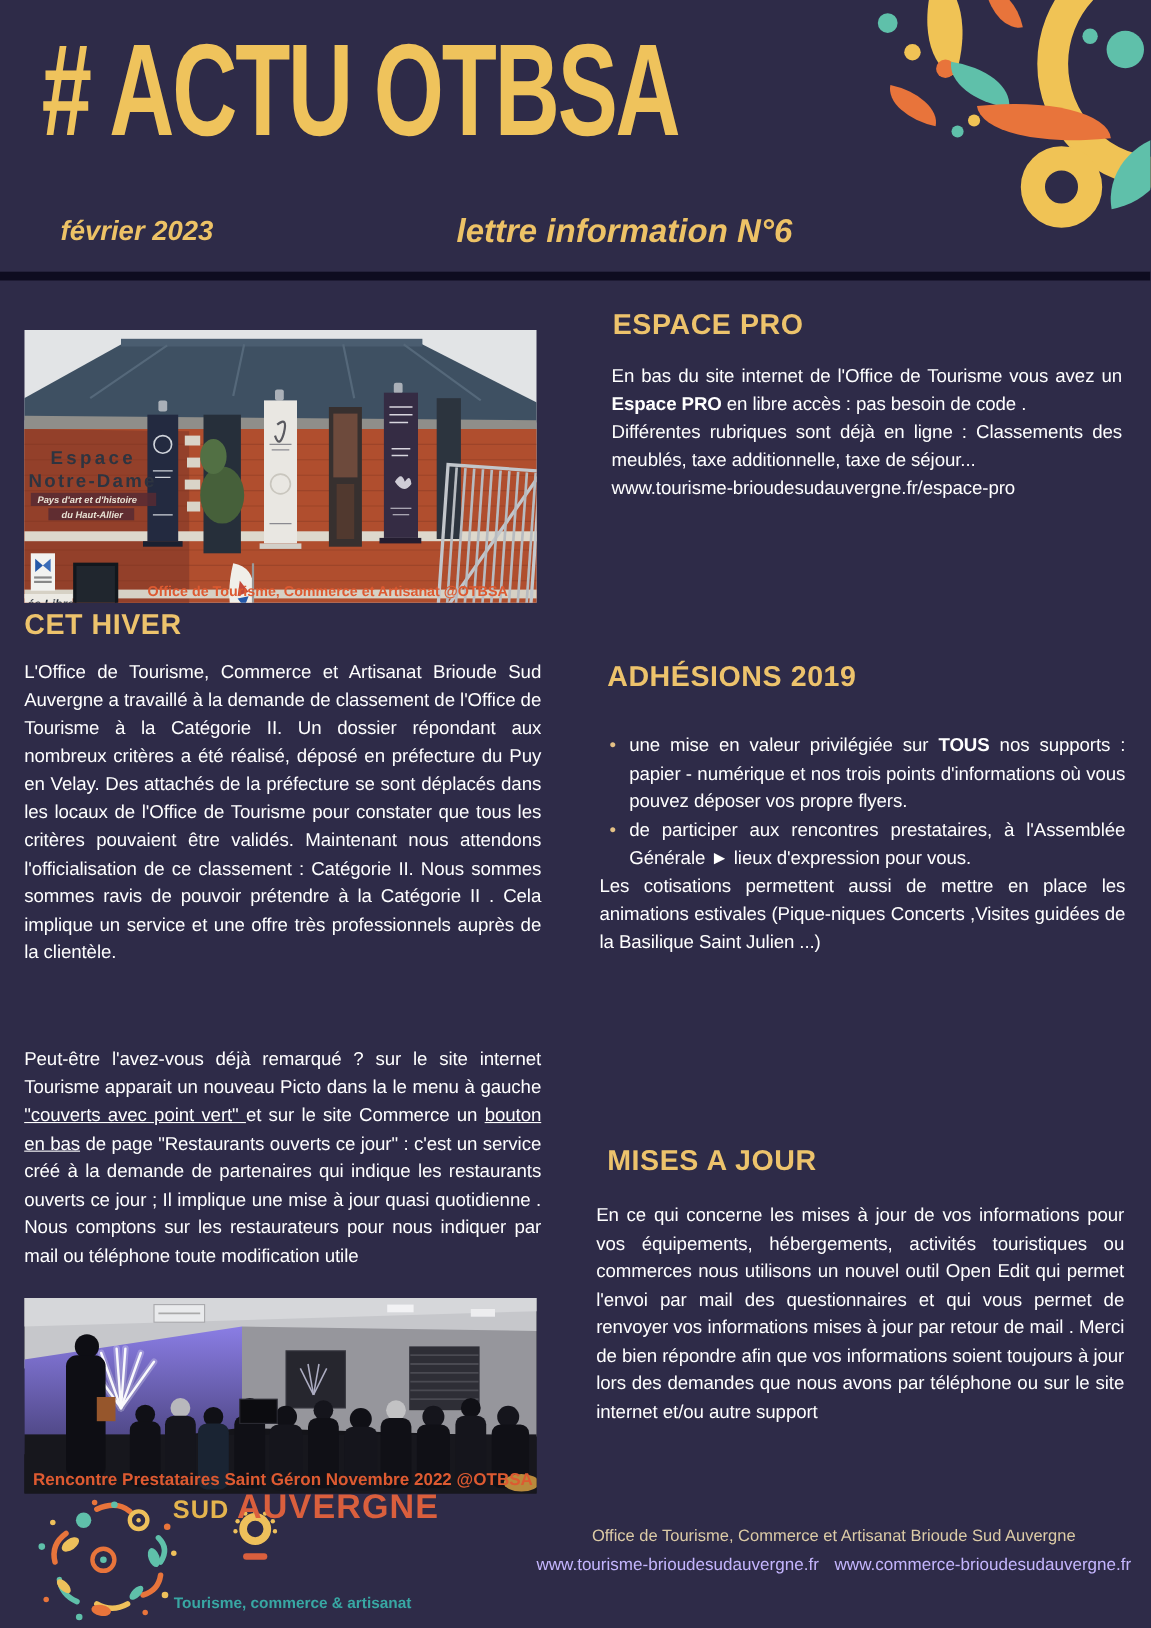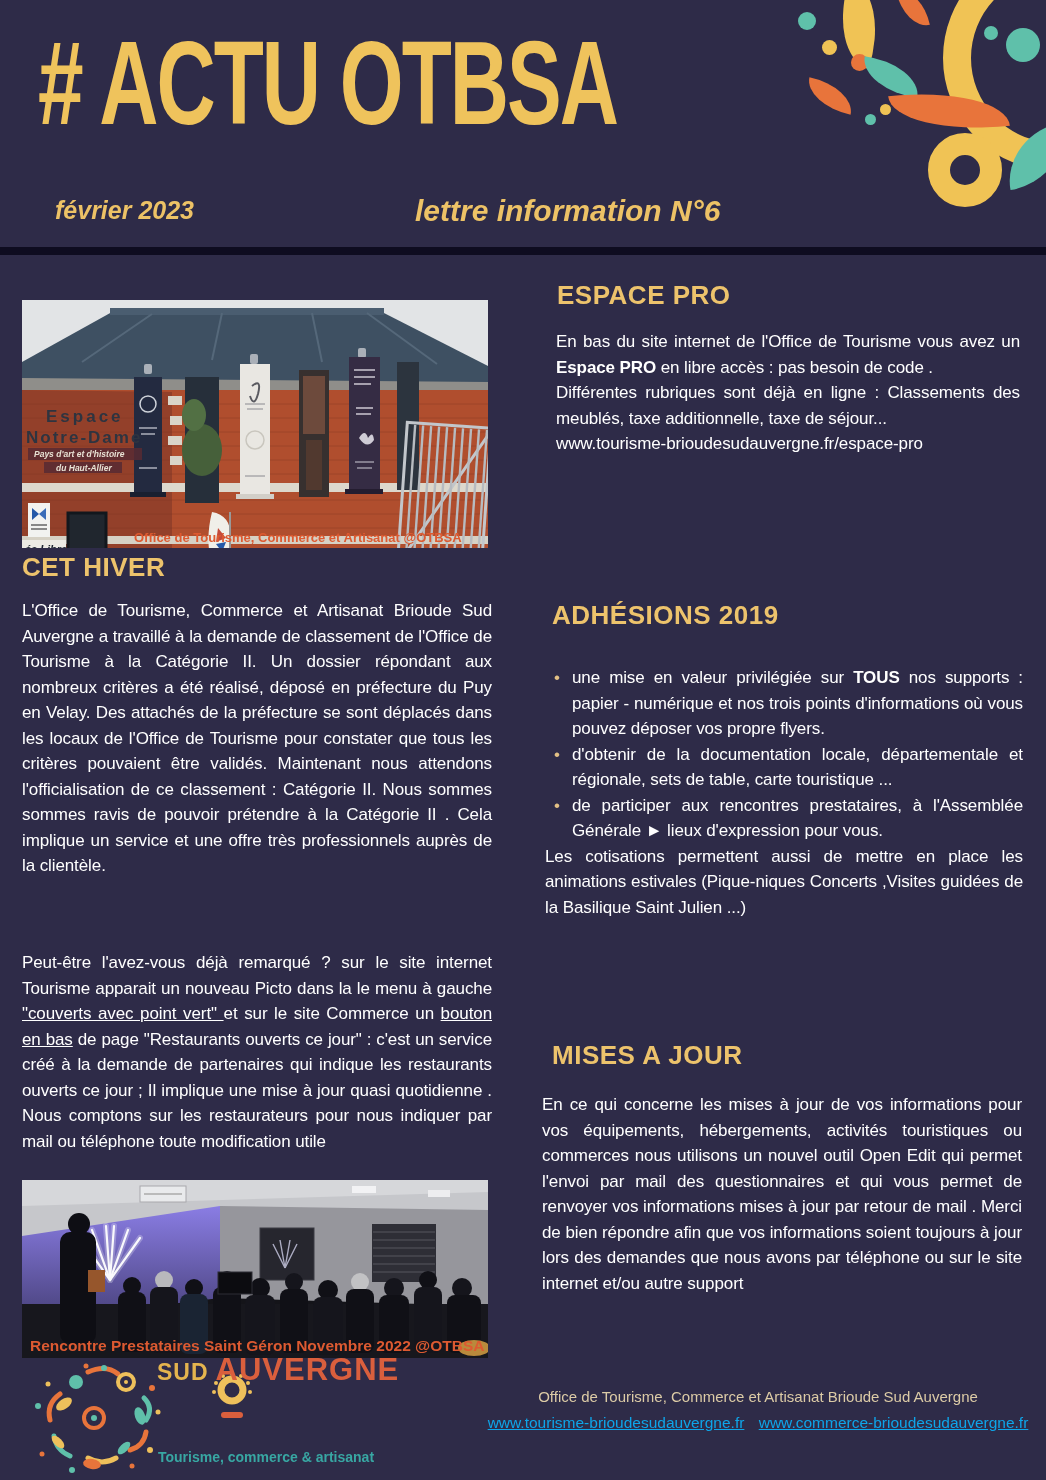--- a/index.html
+++ b/index.html
@@ -52,21 +52,21 @@
   
   .logo-text-row{position:absolute;left:157px;top:1352px;display:flex;align-items:baseline;gap:7px;}
   .logo-sud{font-size:23px;font-weight:bold;color:#e4b44e;letter-spacing:1px;}
   .logo-auvergne{font-size:31px;font-weight:bold;color:#da5f3d;letter-spacing:1px;}
   .logo-tagline{position:absolute;left:158px;top:1449px;font-size:14px;font-weight:bold;color:#38a7a3;}
   .footer-right{
     position:absolute;left:470px;top:1386px;width:576px;text-align:center;
     font-size:15px;line-height:1.5;color:#dcCBa6;color:#dccba6;
   }
   .footer-links{margin-top:2px;font-size:15.5px;}
-  .footer-links span{color:#0ea5e9;text-decoration:underline;cursor:pointer;}
+  .footer-links span{color:#c4b5fd;cursor:pointer;}
   .footer-links span + span{margin-left:10px;}
 
   svg text{font-family:"Liberation Sans", sans-serif;}
 </style>
 </head>
 <body>
 
 <div class="page">
 
   <div>
@@ -323,21 +323,20 @@
   <div class="abs body-text" style="left:556px;top:329px;width:464px;">
     <p><span>En bas du site internet de l'Office de Tourisme vous avez un </span><span class="b">Espace PRO</span><span> en libre accès : pas besoin de code .</span></p>
     <p><span>Différentes rubriques sont déjà en ligne : Classements des meublés, taxe additionnelle, taxe de séjour...</span></p>
     <p><span>www.tourisme-brioudesudauvergne.fr/espace-pro</span></p>
   </div>
 
   <div class="h-section" style="left:552px;top:600px;">ADHÉSIONS 2019</div>
   <div class="abs body-text" style="left:545px;top:661px;width:478px;">
     <ul class="bullets">
       <li><span>une mise en valeur privilégiée sur </span><span class="b">TOUS</span><span> nos supports : papier - numérique et nos trois points d'informations où vous pouvez déposer vos propre flyers.</span></li>
-      <li><span>d'obtenir de la documentation locale, départementale et régionale, sets de table, carte touristique ...</span></li>
       <li><span>de participer aux rencontres prestataires, à l'Assemblée Générale ► lieux d'expression pour vous.</span></li>
     </ul>
     <p>Les cotisations permettent aussi de mettre en place les animations estivales (Pique-niques Concerts ,Visites guidées de la Basilique Saint Julien ...)</p>
   </div>
 
   <div class="h-section" style="left:552px;top:1040px;">MISES A JOUR</div>
   <div class="abs body-text" style="left:542px;top:1092px;width:480px;">En ce qui concerne les mises à jour de vos informations pour vos équipements, hébergements, activités touristiques ou commerces nous utilisons un nouvel outil Open Edit qui permet l'envoi par mail des questionnaires et qui vous permet de renvoyer vos informations mises à jour par retour de mail . Merci de bien  répondre afin que vos informations soient toujours à jour lors des demandes que nous avons par téléphone ou sur le site internet et/ou autre support</div>
 
   <div>
 

